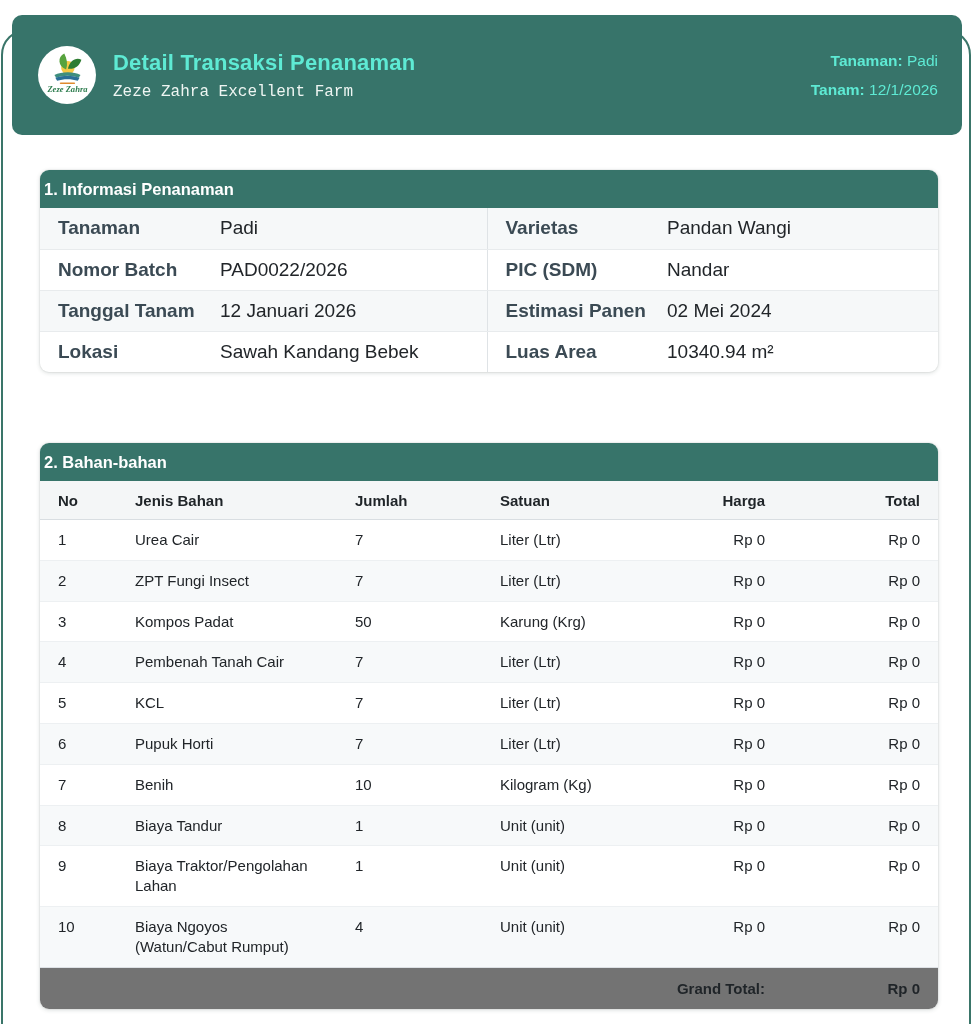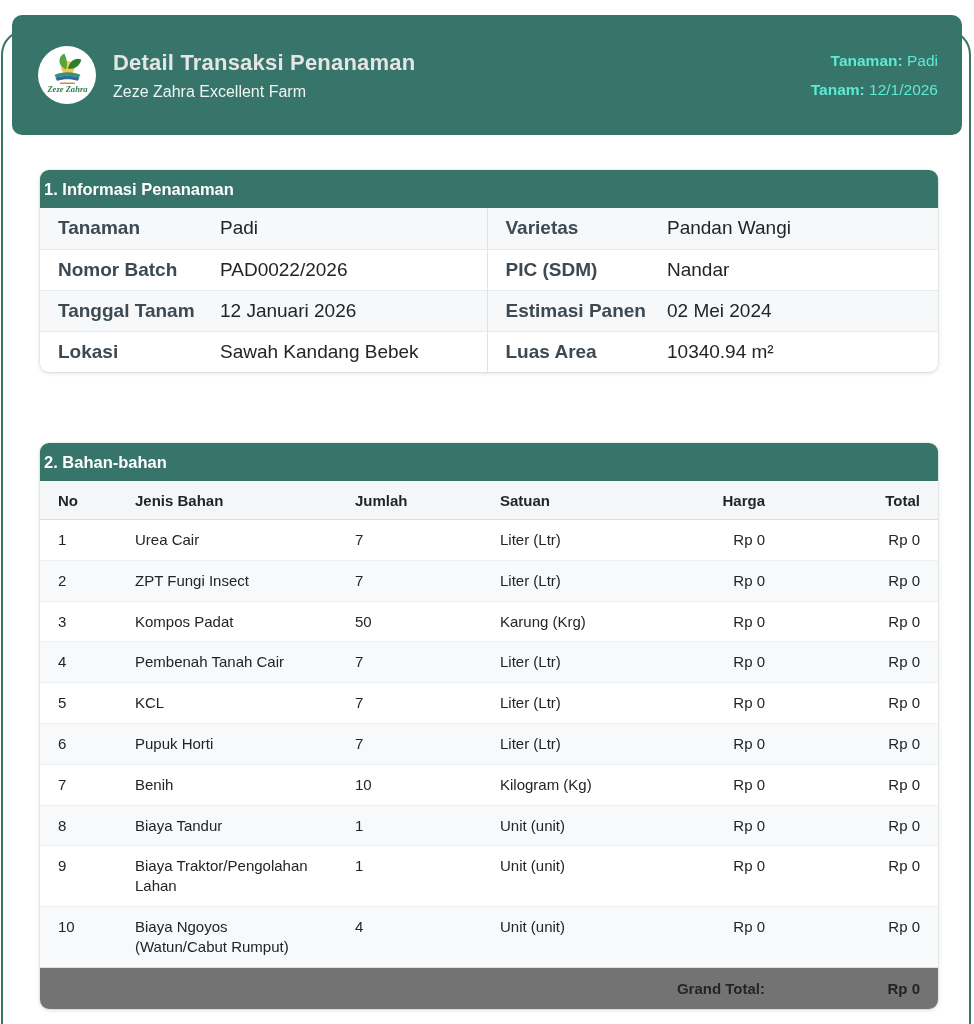--- a/index.html
+++ b/index.html
@@ -37,27 +37,28 @@
     background: #ffffff;
     border-radius: 50%;
     display: flex; align-items: center; justify-content: center;
     flex: 0 0 auto;
   }
   .hero-titles { margin-left: 17px; }
   .hero-title {
     margin: 0;
     font-size: 22px;
     font-weight: 700;
-    color: #e5e5e5;
+    color: #5eead4;
     letter-spacing: .2px;
   }
   .hero-subtitle {
     margin-top: 7px;
     font-size: 16px;
     color: #eef5f2;
+    font-family: Liberation Mono, monospace;
   }
   .hero-meta {
     text-align: right;
     color: #5eead4;
     font-size: 15.5px;
     line-height: 29px;
   }
   .hero-meta .meta-label { font-weight: 700; }
 
   

